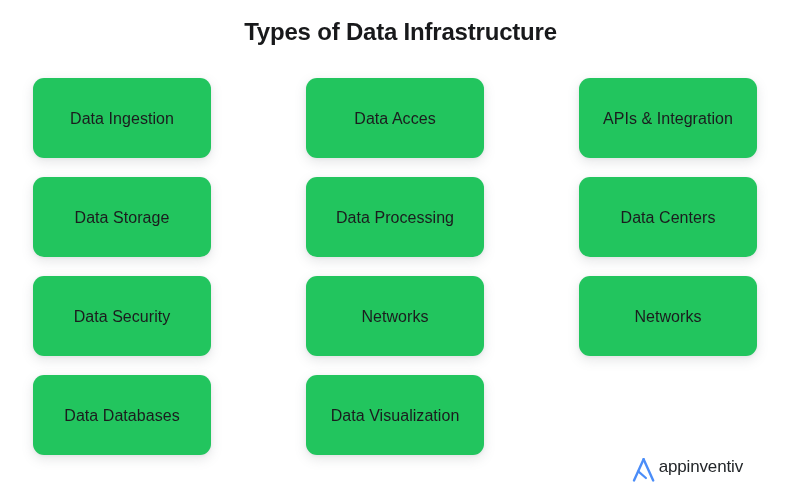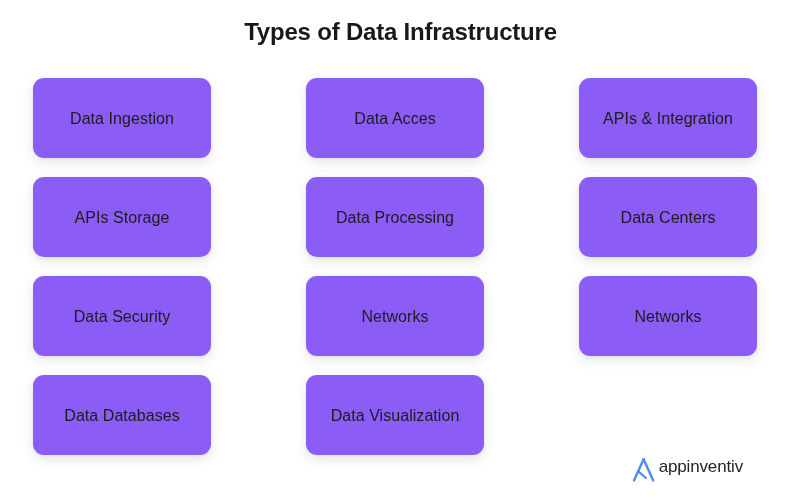--- a/index.html
+++ b/index.html
@@ -49,21 +49,21 @@
 
   .grid-column {
     display: flex;
     flex-direction: column;
     row-gap: 19px;
   }
 
   .info-card {
     width: 178px;
     height: 80px;
-    background: #8b5cf6;
+    background: #22c55e;
     border-radius: 11px;
     box-shadow: 0 4px 11px 1px rgba(120, 124, 133, 0.16),
                 0 1px 3px rgba(120, 124, 133, 0.10);
     display: flex;
     align-items: center;
     justify-content: center;
     text-align: right;
     box-sizing: border-box;
     padding: 4px 10px;
   }
@@ -105,21 +105,21 @@
 
   <div class="page-title">Types of Data Infrastructure</div>
 
   <div class="card-grid">
 
     <div class="grid-column">
       <div class="info-card">
         <span class="card-label">Data Ingestion</span>
       </div>
       <div class="info-card">
-        <span class="card-label">APIs Storage</span>
+        <span class="card-label">Data Storage</span>
       </div>
       <div class="info-card">
         <span class="card-label">Data Security</span>
       </div>
       <div class="info-card">
         <span class="card-label">Data Databases</span>
       </div>
     </div>
 
     <div class="grid-column">

